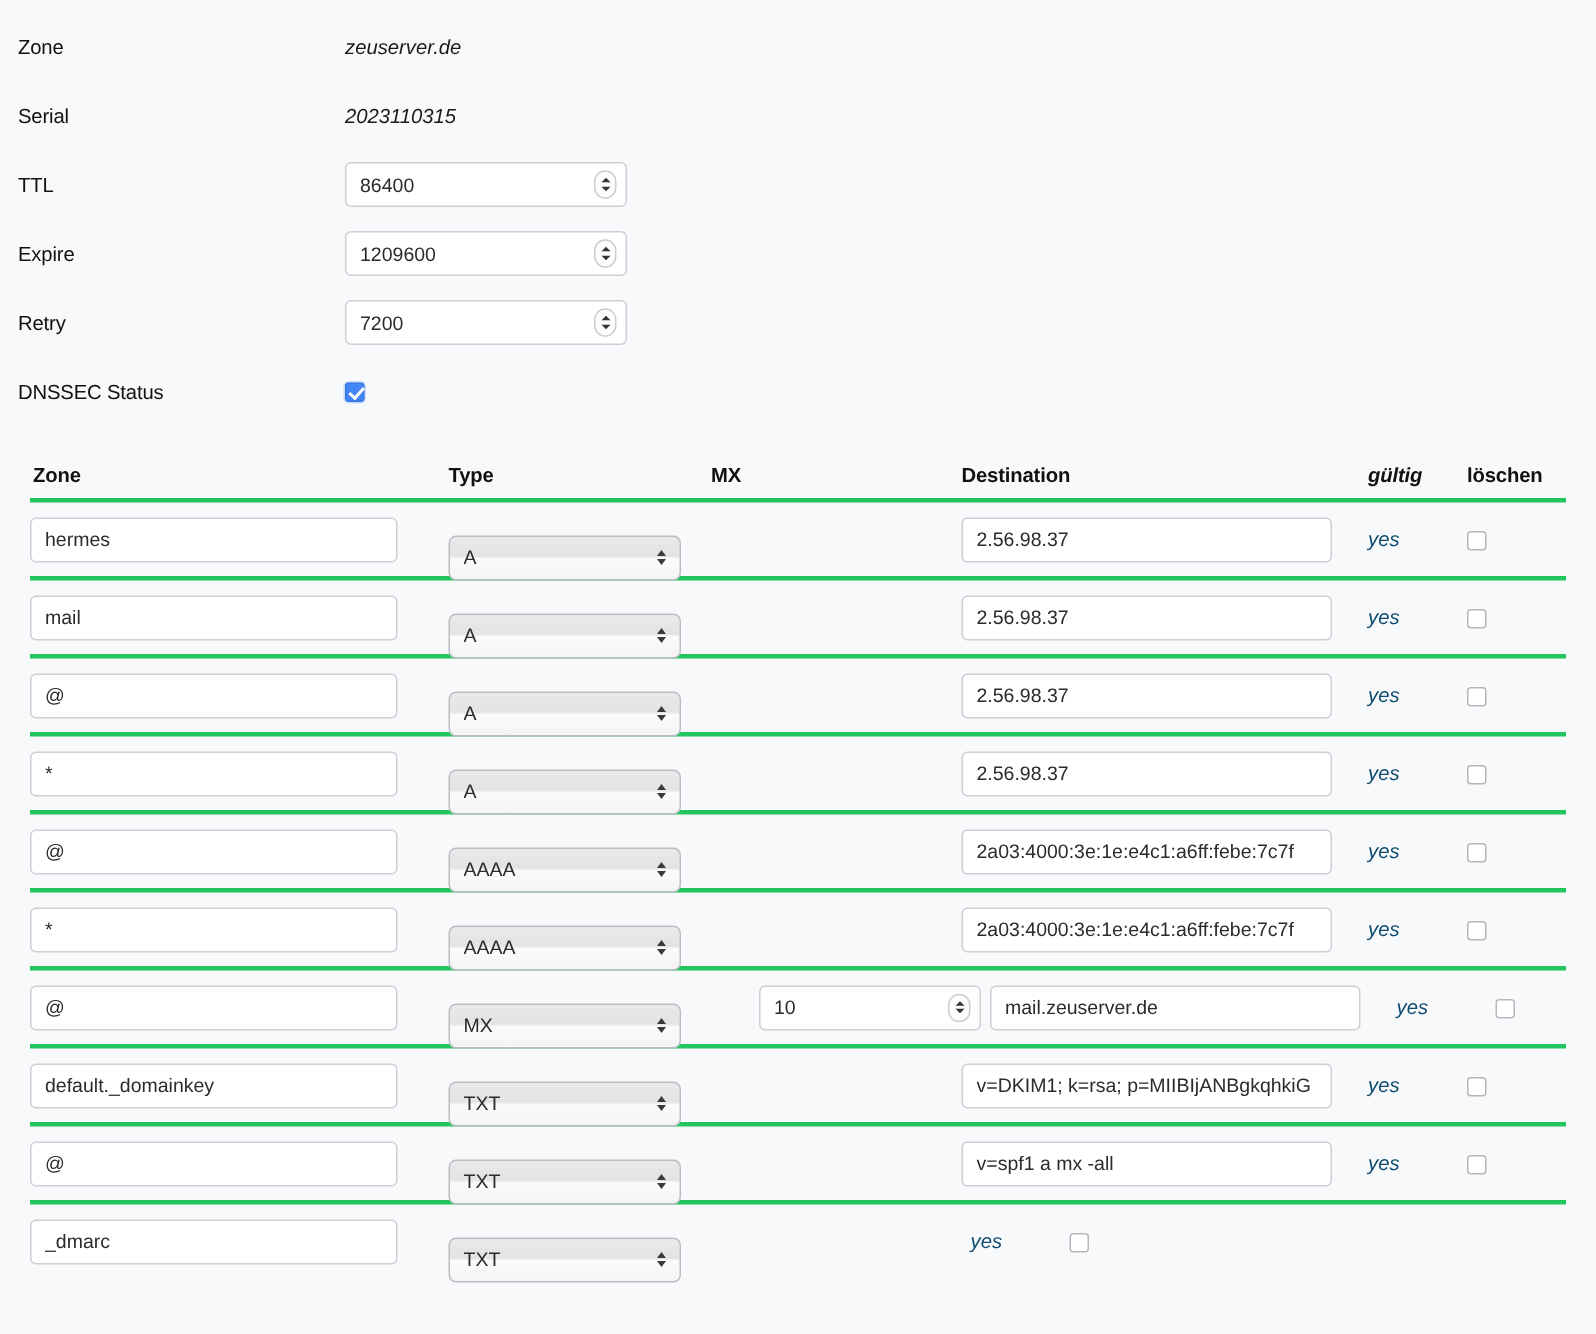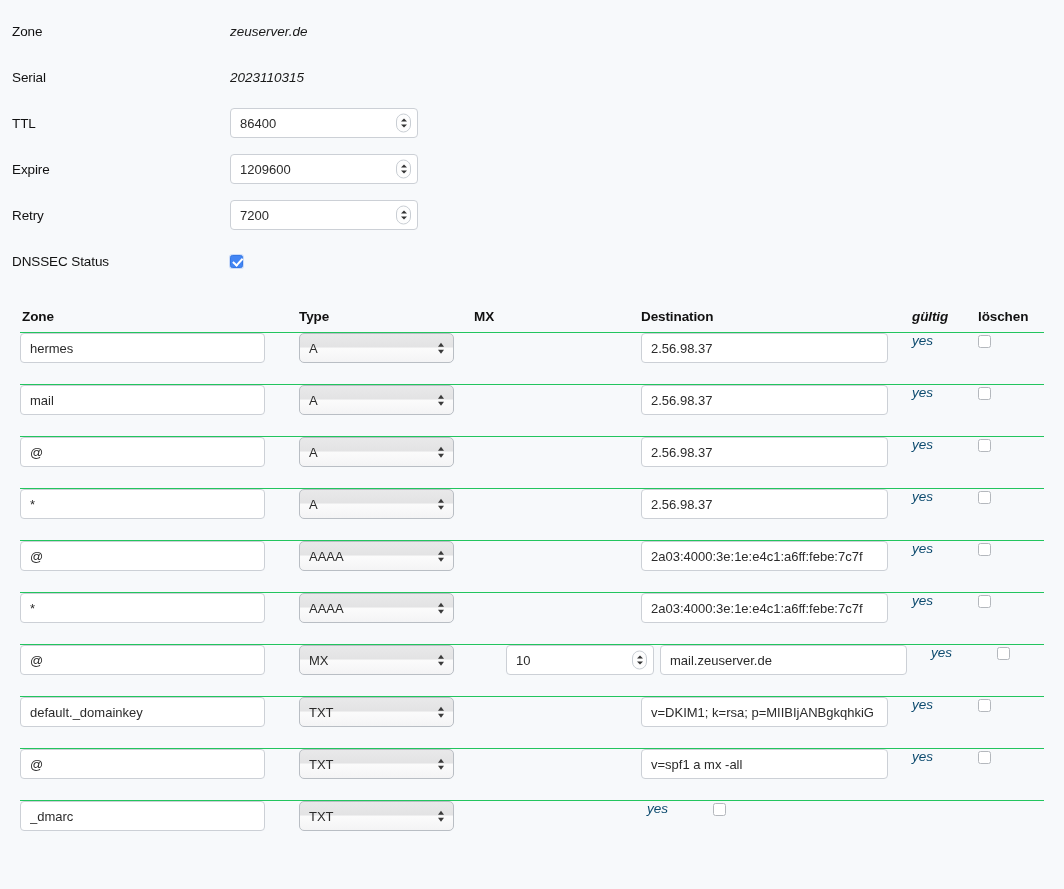--- a/index.html
+++ b/index.html
@@ -117,33 +117,34 @@
     transform: rotate(42deg);
   }
 
   
   .table {
     margin-top: 10px;
     width: 1064px;
   }
   .trow {
     display: flex;
+    align-items: center;
     height: 52px;
-    border-top: 1px solid #22c55e;
+    border-top: 3px solid #22c55e;
     margin-left: 20px;
     width: 1024px;
   }
   .trow.head {
     height: 38px;
     border-top: none;
     align-items: flex-end;
     padding-bottom: 8px;
   }
   .c-host   { flex: 0 0 267px; }
-  .c-type   { flex: 0 0 175px; }
+  .c-type   { flex: 0 0 175px; margin-top: 24px; }
   .c-mx     { flex: 0 0 173px; }
   .c-dest   { flex: 0 0 265px; }
   .c-valid  { flex: 0 0 73px; font-style: italic; }
   .c-del    { flex: 0 0 60px; }
 
   .th {
     font-weight: bold;
     font-size: 13.5px;
     color: #111;
     letter-spacing: -0.1px;

